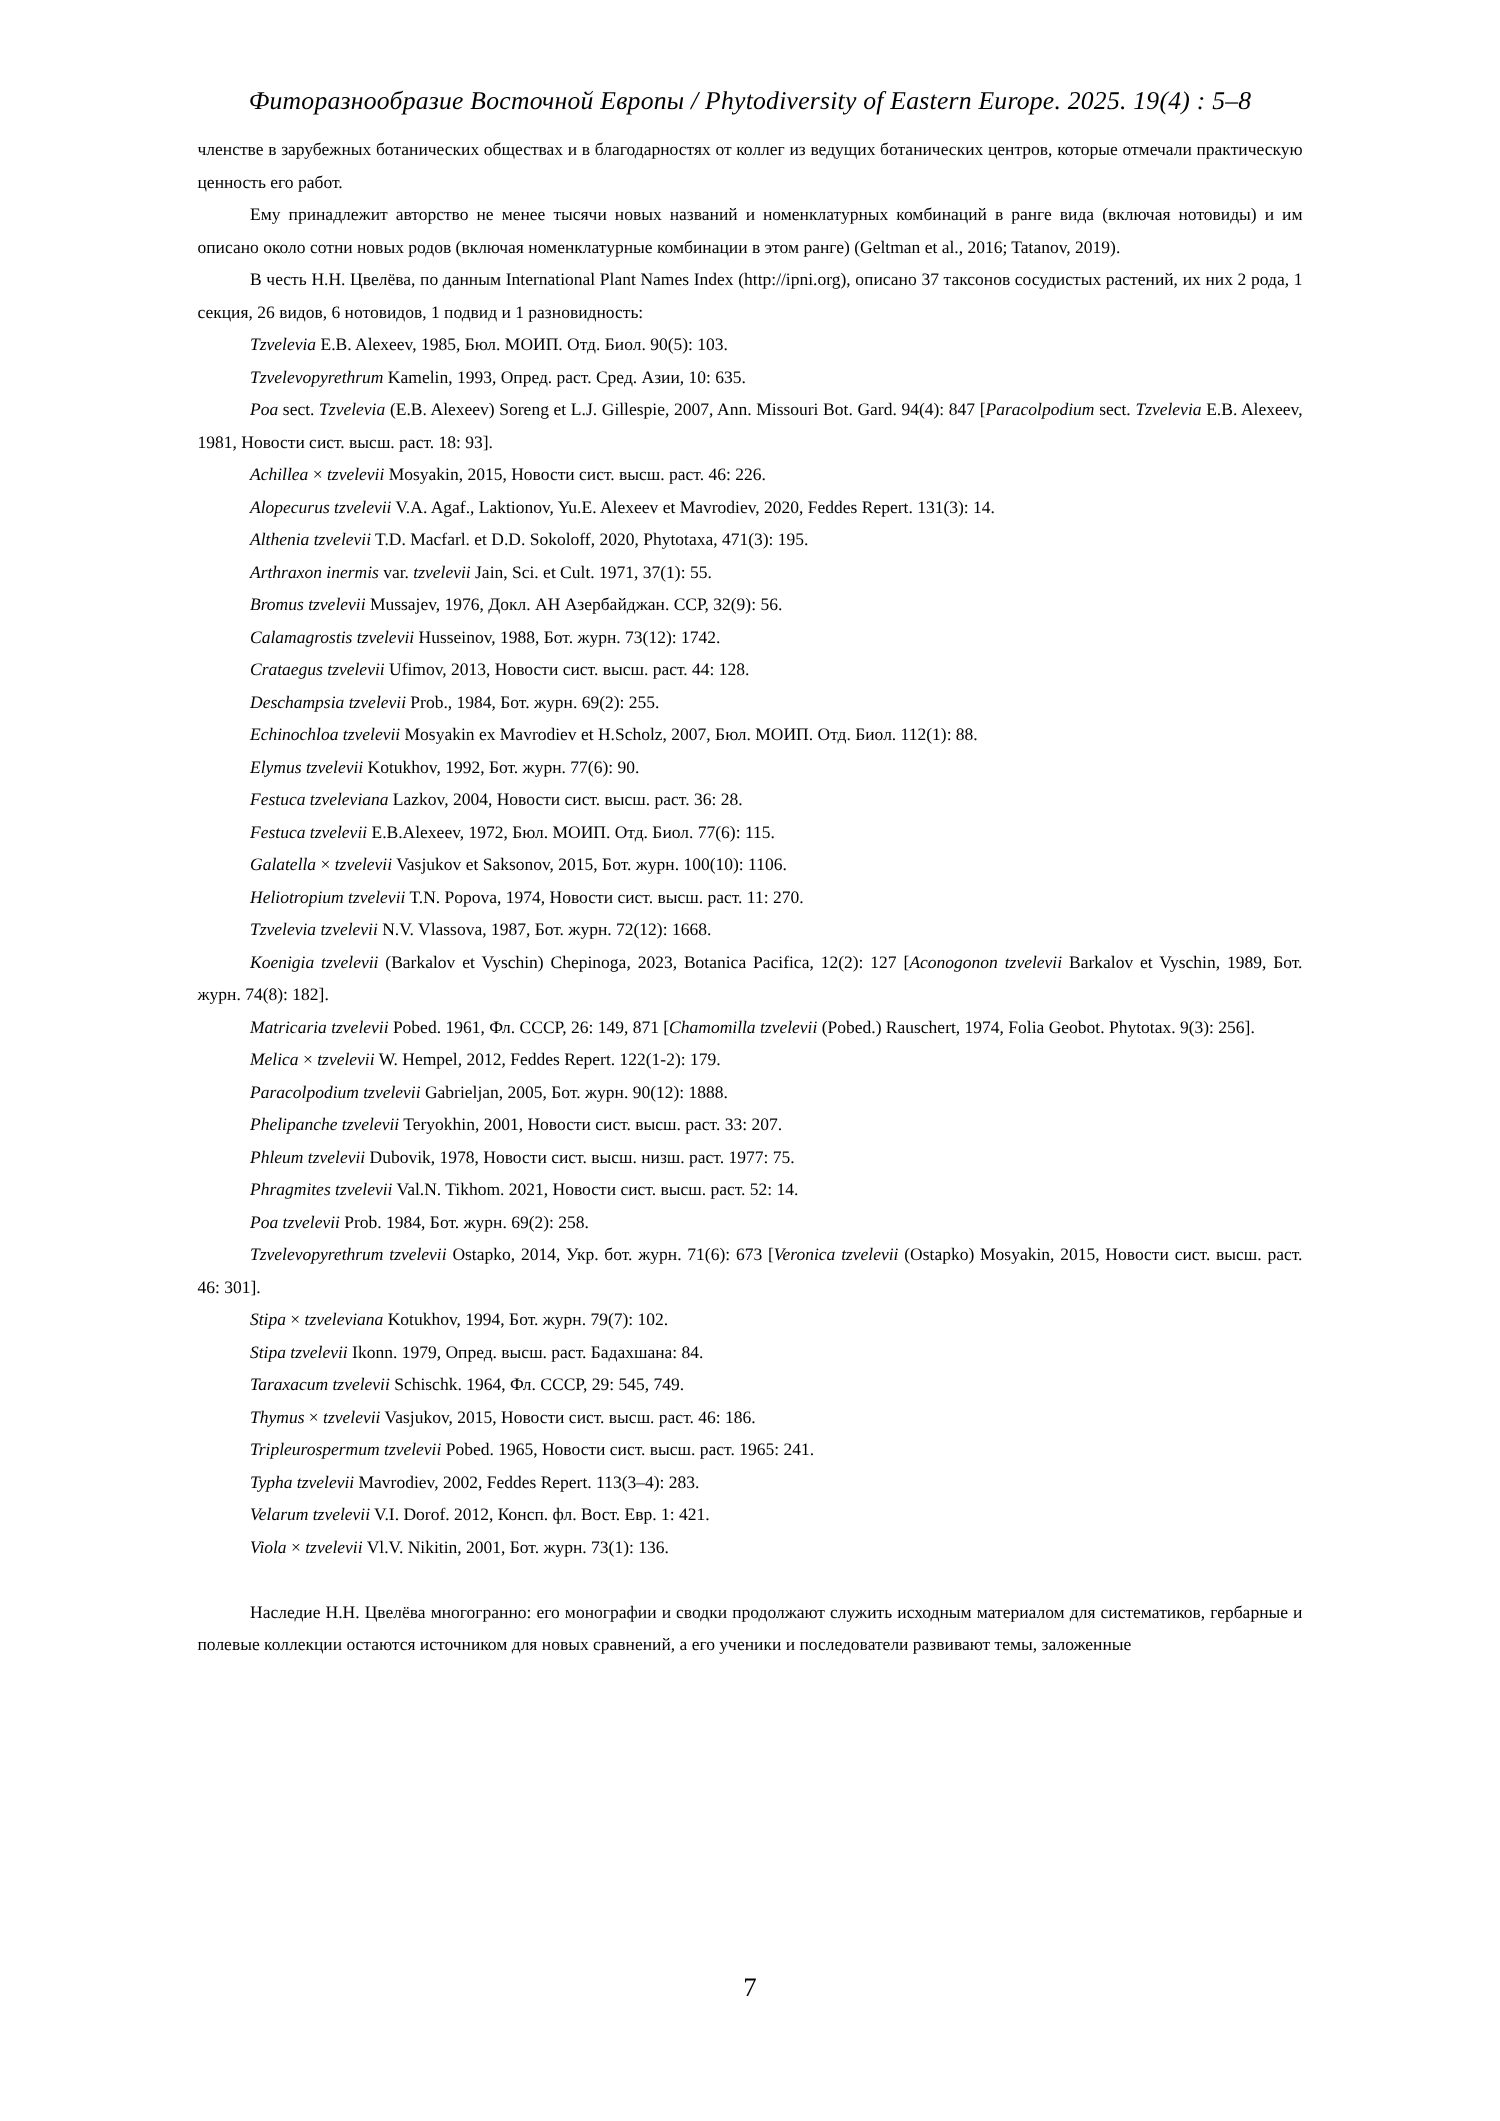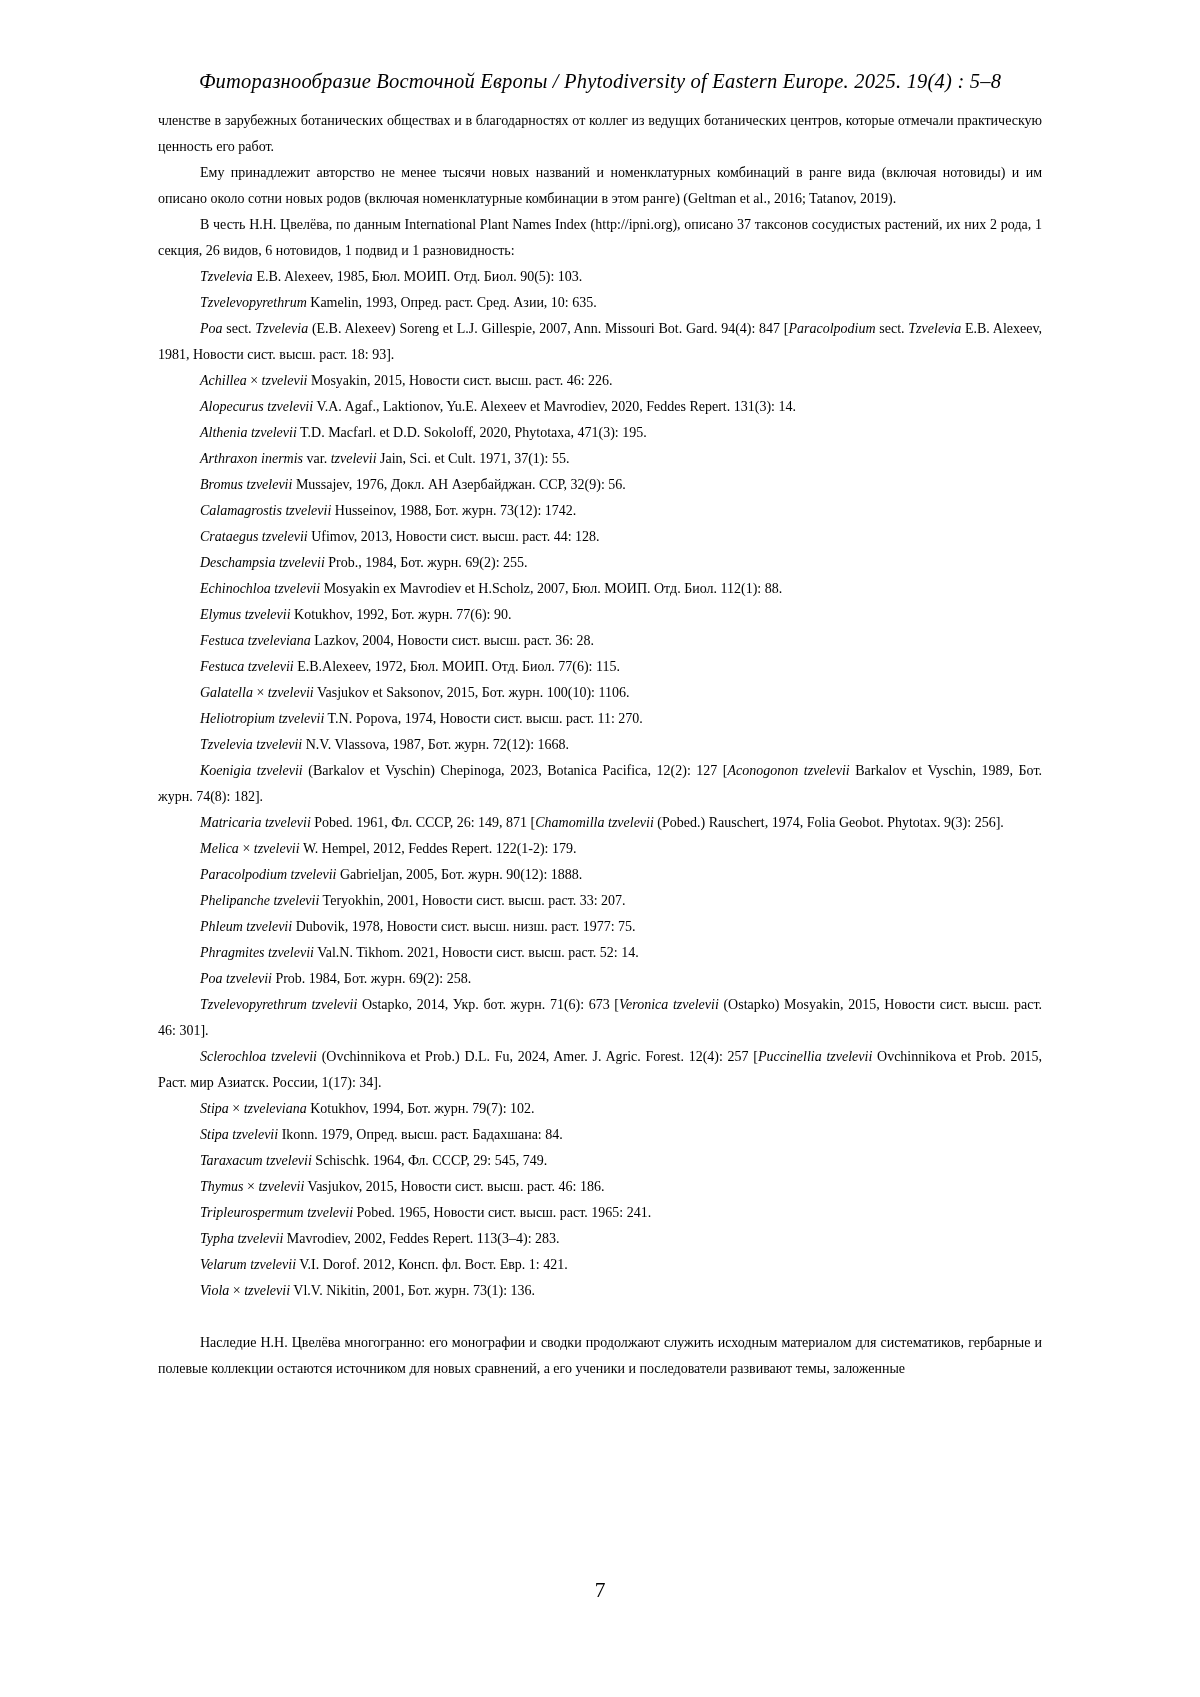--- a/index.html
+++ b/index.html
@@ -93,21 +93,20 @@
         <p><i>Tzvelevia tzvelevii</i><span> N.V. Vlassova, 1987, Бот. журн. 72(12): 1668.</span></p>
         <p><i>Koenigia tzvelevii</i><span> (Barkalov et Vyschin) Chepinoga, 2023, Botanica Pacifica, 12(2): 127 [</span><i>Aconogonon tzvelevii</i><span> Barkalov et Vyschin, 1989, Бот. журн. 74(8): 182].</span></p>
         <p><i>Matricaria tzvelevii</i><span> Pobed. 1961, Фл. СССР, 26: 149, 871 [</span><i>Chamomilla tzvelevii</i><span> (Pobed.) Rauschert, 1974, Folia Geobot. Phytotax. 9(3): 256].</span></p>
         <p><i>Melica</i><span> × </span><i>tzvelevii</i><span> W. Hempel, 2012, Feddes Repert. 122(1-2): 179.</span></p>
         <p><i>Paracolpodium tzvelevii</i><span> Gabrieljan, 2005, Бот. журн. 90(12): 1888.</span></p>
         <p><i>Phelipanche tzvelevii</i><span> Teryokhin, 2001, Новости сист. высш. раст. 33: 207.</span></p>
         <p><i>Phleum tzvelevii</i><span> Dubovik, 1978, Новости сист. высш. низш. раст. 1977: 75.</span></p>
         <p><i>Phragmites tzvelevii</i><span> Val.N. Tikhom. 2021, Новости сист. высш. раст. 52: 14.</span></p>
         <p><i>Poa tzvelevii</i><span> Prob. 1984, Бот. журн. 69(2): 258.</span></p>
         <p><i>Tzvelevopyrethrum tzvelevii</i><span> Ostapko, 2014, Укр. бот. журн. 71(6): 673 [</span><i>Veronica tzvelevii</i><span> (Ostapko) Mosyakin, 2015, Новости сист. высш. раст. 46: 301].</span></p>
-        <p><i>Sclerochloa tzvelevii</i><span> (Ovchinnikova et Prob.) D.L. Fu, 2024, Amer. J. Agric. Forest. 12(4): 257 [</span><i>Puccinellia tzvelevii</i><span> Ovchinnikova et Prob. 2015, Раст. мир Азиатск. России, 1(17): 34].</span></p>
         <p><i>Stipa</i><span> × </span><i>tzveleviana</i><span> Kotukhov, 1994, Бот. журн. 79(7): 102.</span></p>
         <p><i>Stipa tzvelevii</i><span> Ikonn. 1979, Опред. высш. раст. Бадахшана: 84.</span></p>
         <p><i>Taraxacum tzvelevii</i><span> Schischk. 1964, Фл. СССР, 29: 545, 749.</span></p>
         <p><i>Thymus</i><span> × </span><i>tzvelevii</i><span> Vasjukov, 2015, Новости сист. высш. раст. 46: 186.</span></p>
         <p><i>Tripleurospermum tzvelevii</i><span> Pobed. 1965, Новости сист. высш. раст. 1965: 241.</span></p>
         <p><i>Typha tzvelevii</i><span> Mavrodiev, 2002, Feddes Repert. 113(3–4): 283.</span></p>
         <p><i>Velarum tzvelevii</i><span> V.I. Dorof. 2012, Консп. фл. Вост. Евр. 1: 421.</span></p>
         <p><i>Viola</i><span> × </span><i>tzvelevii</i><span> Vl.V. Nikitin, 2001, Бот. журн. 73(1): 136.</span></p>
       </div>
 

